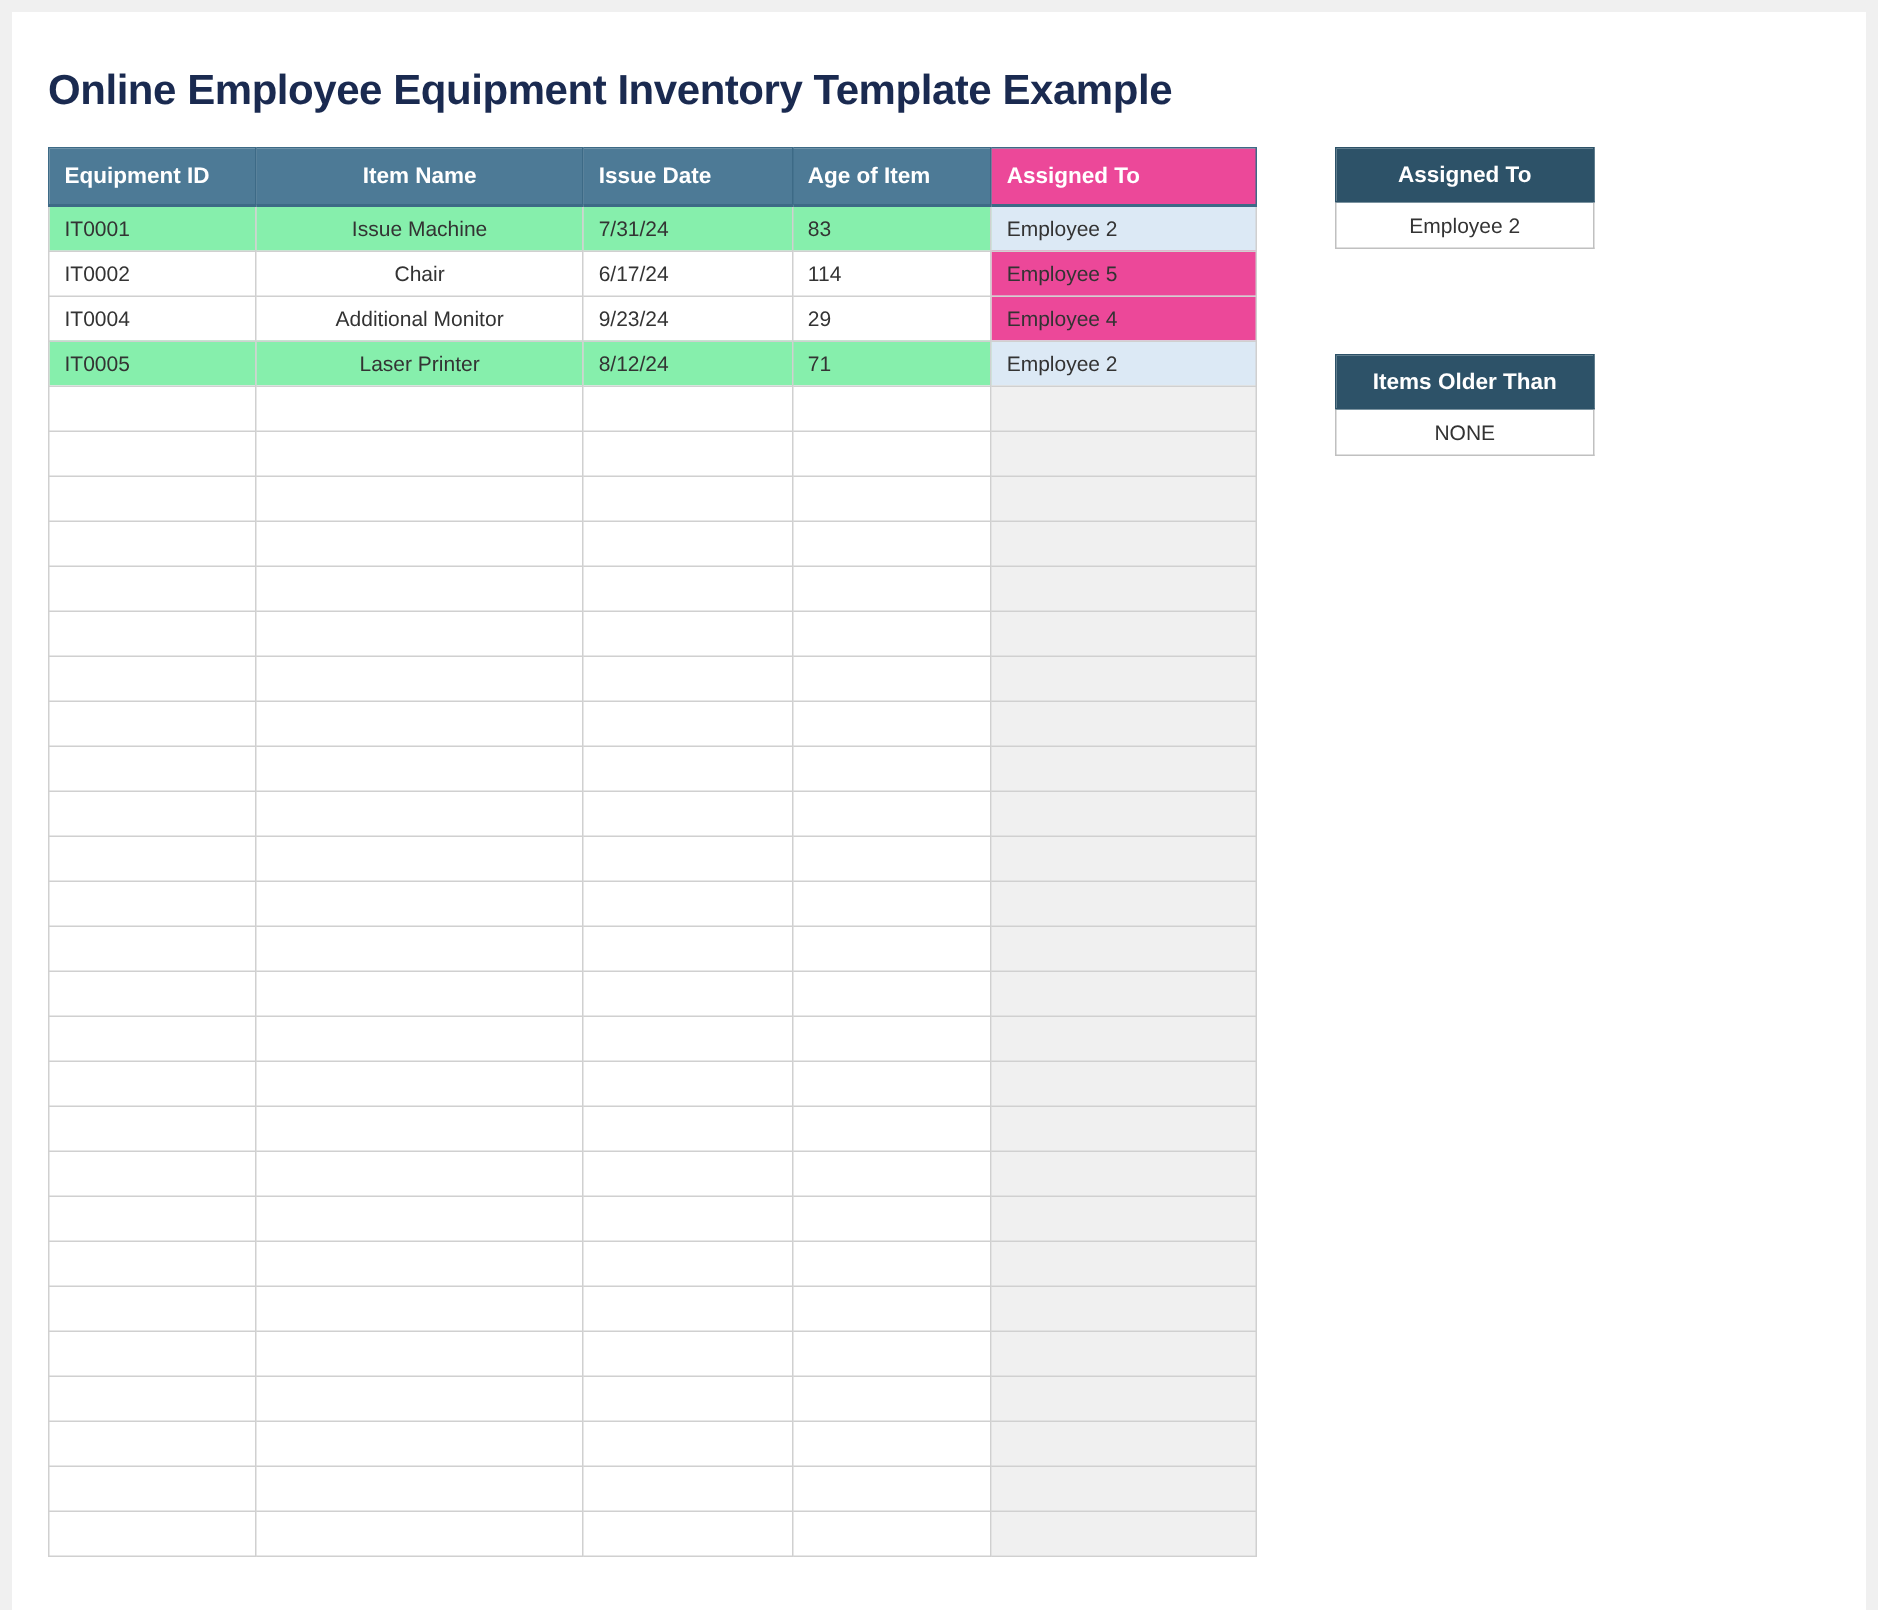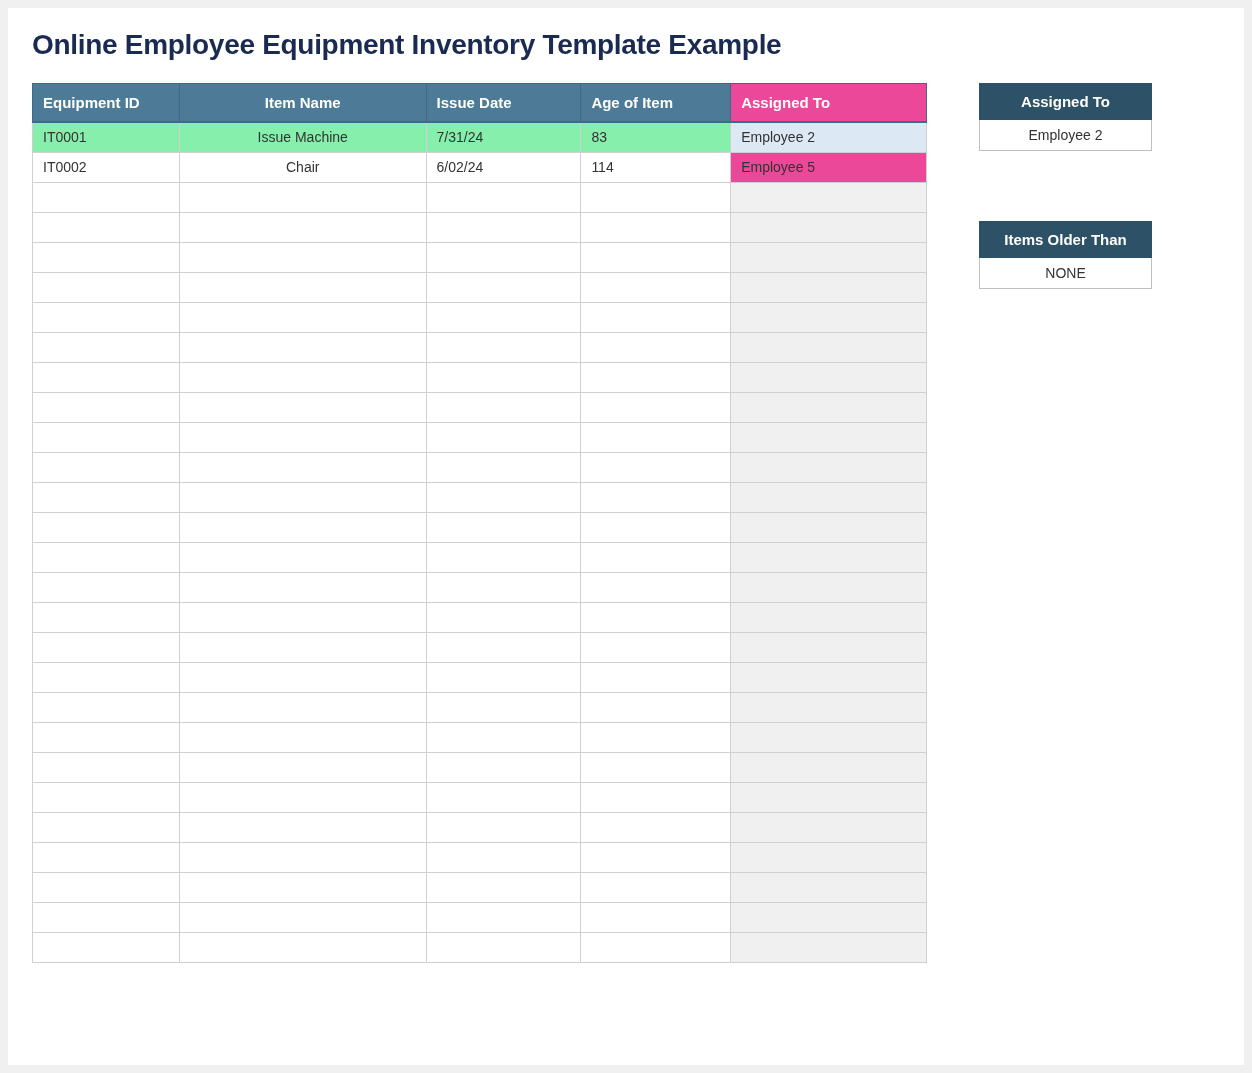--- a/index.html
+++ b/index.html
@@ -7,38 +7,38 @@
       padding: 0;
       box-sizing: border-box;
     }
     body {
       font-family: -apple-system, BlinkMacSystemFont, 'Segoe UI', Arial, sans-serif;
       background: #f0f0f0;
       padding: 8px;
     }
     .page {
       background: white;
-      padding: 21px 24px;
+      padding: 36px 24px;
       min-height: 1057px;
     }
     .title {
       font-size: 28px;
       font-weight: 700;
       color: #1a2a50;
       margin-bottom: 22px;
       letter-spacing: -0.3px;
     }
     .layout {
       display: flex;
       gap: 52px;
       align-items: flex-start;
     }
     .main-table {
       border-collapse: collapse;
-      width: 895px;
+      width: 806px;
     }
     .main-table th {
       background: #4d7a96;
       color: white;
       font-weight: 700;
       font-size: 15px;
       text-align: left;
       padding: 10px 10px;
       border: 1px solid #3d6a86;
       border-bottom: 2px solid #3d6a86;
@@ -119,23 +119,37 @@
           <tr class="highlight">
             <td class="col-equipment-id">IT0001</td>
             <td class="col-item-name">Issue Machine</td>
             <td class="col-issue-date">7/31/24</td>
             <td class="col-age">83</td>
             <td class="col-assigned">Employee 2</td>
           </tr>
           <tr>
             <td class="col-equipment-id">IT0002</td>
             <td class="col-item-name">Chair</td>
-            <td class="col-issue-date">6/02/24</td>
+            <td class="col-issue-date">6/17/24</td>
             <td class="col-age">114</td>
             <td class="col-assigned">Employee 5</td>
+          </tr>
+          <tr>
+            <td class="col-equipment-id">IT0004</td>
+            <td class="col-item-name">Additional Monitor</td>
+            <td class="col-issue-date">9/23/24</td>
+            <td class="col-age">29</td>
+            <td class="col-assigned">Employee 4</td>
+          </tr>
+          <tr class="highlight">
+            <td class="col-equipment-id">IT0005</td>
+            <td class="col-item-name">Laser Printer</td>
+            <td class="col-issue-date">8/12/24</td>
+            <td class="col-age">71</td>
+            <td class="col-assigned">Employee 2</td>
           </tr>
           <tr class="empty-row">
             <td class="col-equipment-id">&nbsp;</td>
             <td class="col-item-name">&nbsp;</td>
             <td class="col-issue-date">&nbsp;</td>
             <td class="col-age">&nbsp;</td>
             <td class="col-assigned">&nbsp;</td>
           </tr>
           <tr class="empty-row">
             <td class="col-equipment-id">&nbsp;</td>

